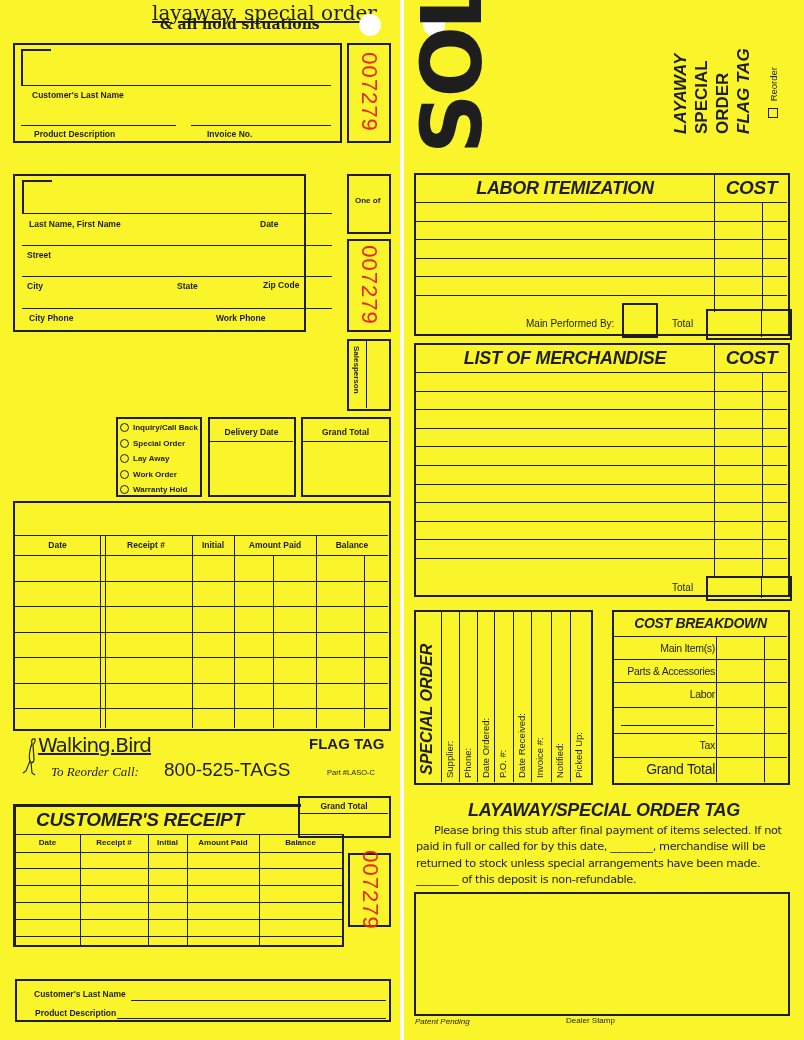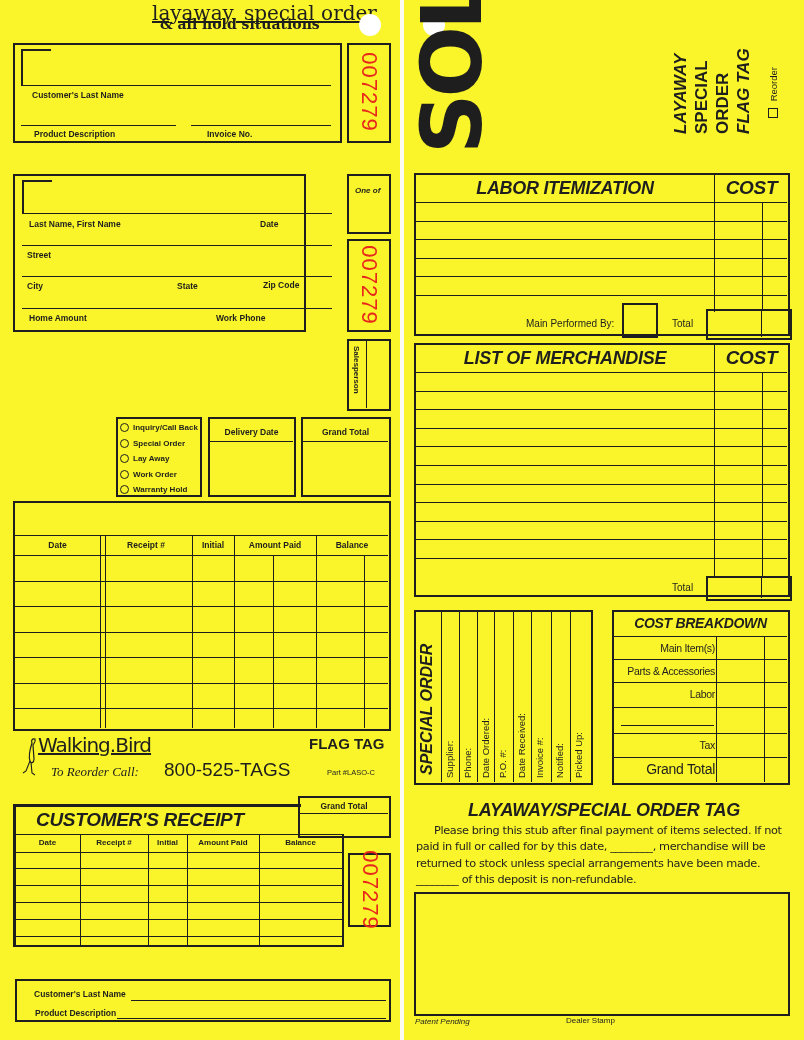--- a/index.html
+++ b/index.html
@@ -51,25 +51,25 @@
     <div class="hline" style="left:7px;top:37px;width:310px;"></div>
     <div class="lbl" style="left:14px;top:43px;">Last Name, First Name</div>
     <div class="lbl" style="left:245px;top:43px;">Date</div>
     <div class="hline" style="left:7px;top:69px;width:310px;"></div>
     <div class="lbl" style="left:12px;top:74px;">Street</div>
     <div class="hline" style="left:7px;top:100px;width:310px;"></div>
     <div class="lbl" style="left:12px;top:105px;">City</div>
     <div class="lbl" style="left:162px;top:105px;">State</div>
     <div class="lbl" style="left:248px;top:104px;">Zip Code</div>
     <div class="hline" style="left:7px;top:132px;width:310px;"></div>
-    <div class="lbl" style="left:14px;top:137px;">Home Amount</div>
+    <div class="lbl" style="left:14px;top:137px;">City Phone</div>
     <div class="lbl" style="left:201px;top:137px;">Work Phone</div>
   </div>
   <div class="box" style="left:347px;top:174px;width:44px;height:60px;">
-    <div class="lbl" style="left:6px;top:10px;font-size:8px;font-style:italic;">One of</div>
+    <div class="lbl" style="left:6px;top:20px;font-size:8px;">One of</div>
   </div>
   <div class="box" style="left:347px;top:239px;width:44px;height:93px;">
     <div class="serial" style="left:-30px;top:31px;width:100px;">007279</div>
   </div>
 
   <div class="box" style="left:347px;top:339px;width:44px;height:72px;">
     <div class="vline" style="left:17px;top:0;height:67px;"></div>
     <div class="abs" style="left:3px;top:5px;font-size:8px;font-weight:bold;writing-mode:vertical-rl;">Salesperson</div>
   </div>
 

